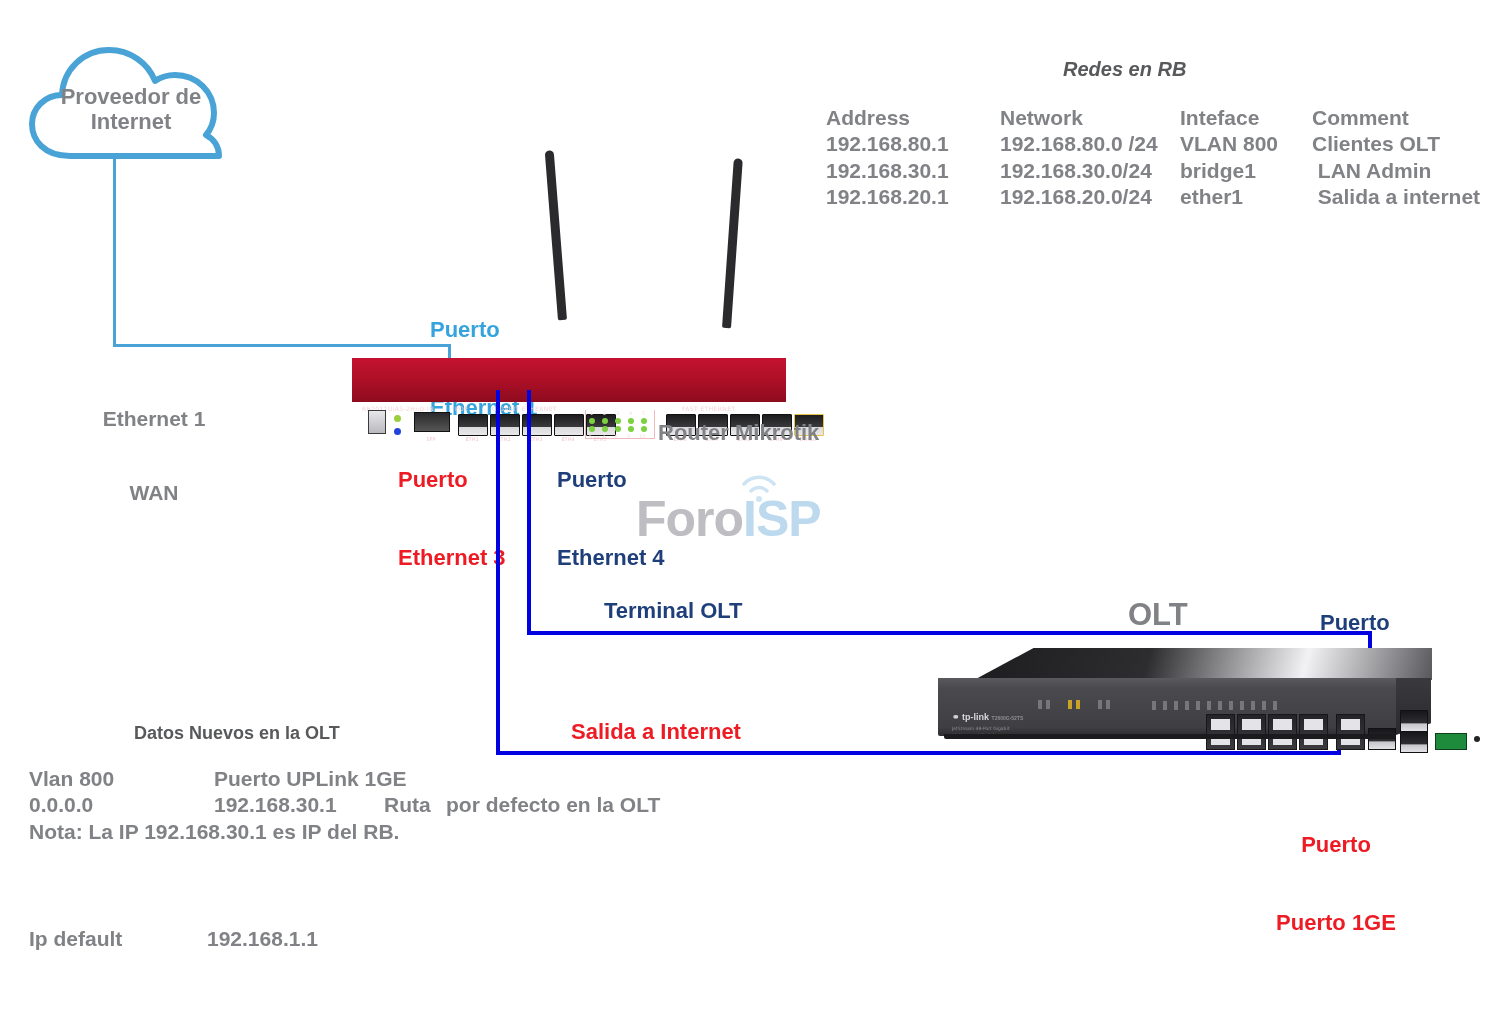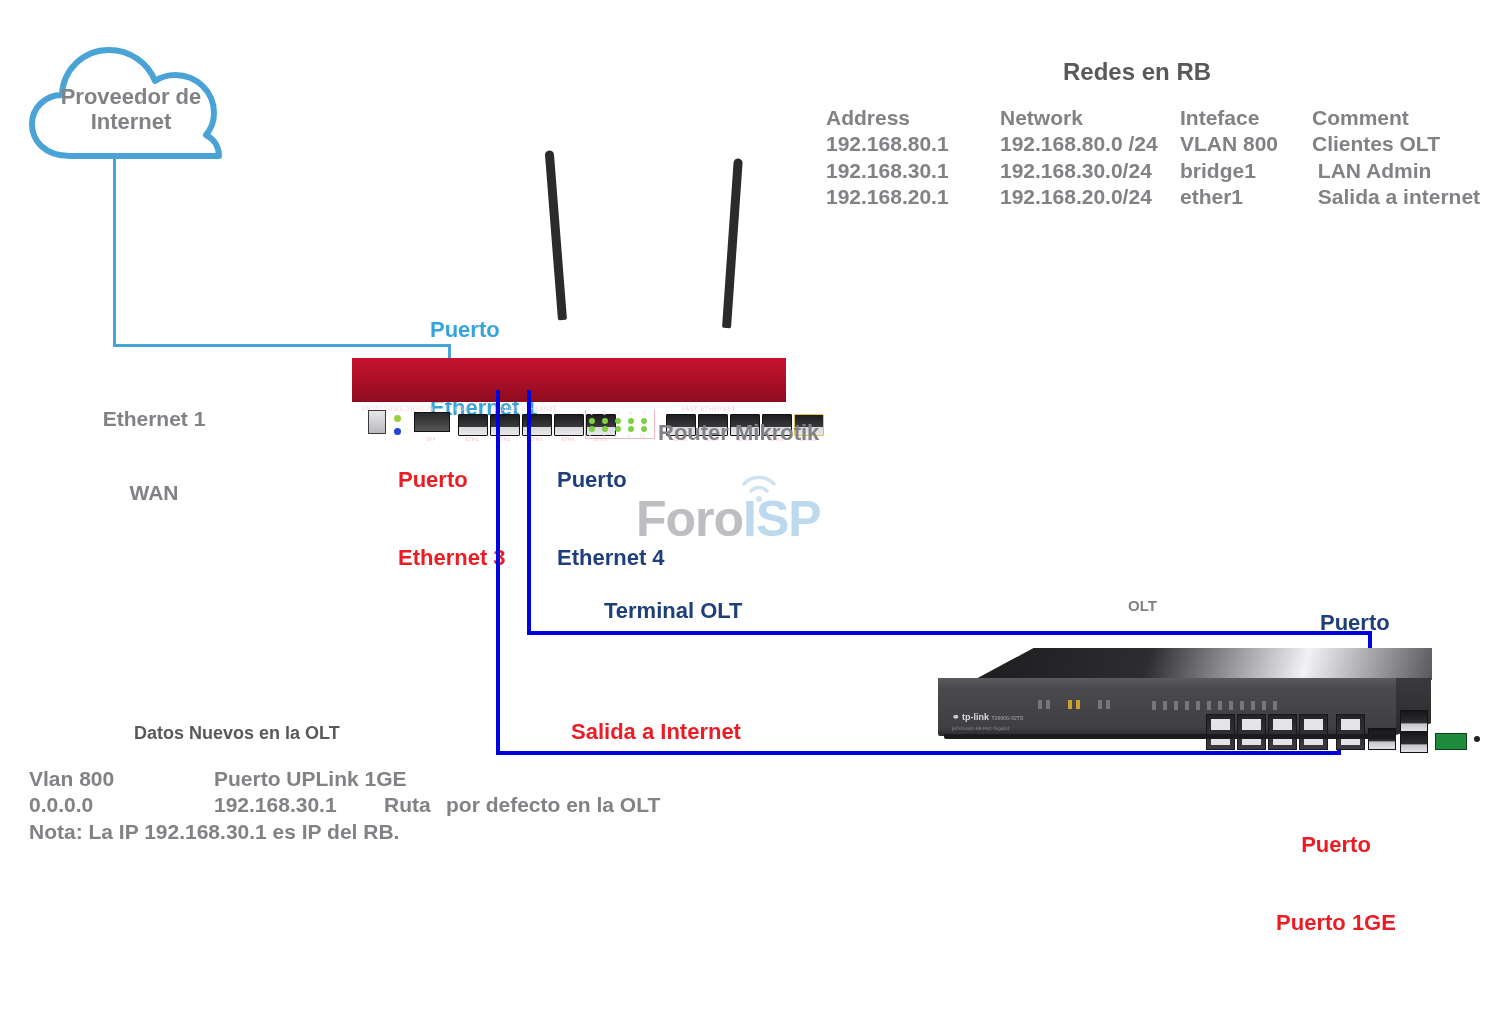--- a/index.html
+++ b/index.html
@@ -213,21 +213,21 @@
   <div class="lineBlue" style="left:1368px;top:631px;width:4px;height:64px;"></div>
 
   <div class="lineBlue" style="left:496px;top:390px;width:4px;height:365px;"></div>
   <div class="lineBlue" style="left:496px;top:751px;width:845px;height:4px;"></div>
   <div class="lineBlue" style="left:1337px;top:707px;width:4px;height:48px;"></div>
 
   <div class="abs txt blueDk" style="left:604px;top:598px;font-size:22px;">Terminal OLT</div>
 
   <div class="abs txt red" style="left:571px;top:719px;font-size:22px;">Salida a Internet</div>
 
-  <div class="abs txt gray" style="left:1128px;top:597px;font-size:15px;">OLT</div>
+  <div class="abs txt gray" style="left:1128px;top:597px;font-size:31px;">OLT</div>
 
   <div class="abs txt blueDk" style="left:1320px;top:558px;font-size:22px;">
     <div>Puerto</div>
     <div>MGMT</div>
   </div>
 
   <div class="abs txt red" style="left:1246px;top:780px;font-size:22px;text-align:center;width:180px;">
     <div>Puerto</div>
     <div>Puerto 1GE</div>
   </div>
@@ -283,21 +283,21 @@
 
   <div class="wm">
     <svg width="46" height="34" viewBox="0 0 46 34" style="position:absolute;left:100px;top:-22px;">
       <path d="M8 16 A20 20 0 0 1 38 16" fill="none" stroke="#cfe4f2" stroke-width="3.5" stroke-linecap="round"></path>
       <path d="M15 23 A11 11 0 0 1 31 23" fill="none" stroke="#cfe4f2" stroke-width="3.5" stroke-linecap="round"></path>
       <circle cx="23" cy="31" r="3" fill="#cfe4f2"></circle>
     </svg>
     <span class="wm-foro">Foro</span><span class="wm-isp">ISP</span>
   </div>
 
-  <div class="abs txt grayd" style="left:1063px;top:58px;font-size:24px;">Redes en RB</div>
+  <div class="abs txt grayd" style="left:1063px;top:58px;font-size:20px;font-style:italic;">Redes en RB</div>
 
   <div class="tbl" style="left:826px;top:105px;font-size:21px;line-height:1.26;">
     <div class="row">
       <div class="c" style="width:174px;">Address</div>
       <div class="c" style="width:180px;">Network</div>
       <div class="c" style="width:132px;">Inteface</div>
       <div class="c">Comment</div>
     </div>
     <div class="row">
       <div class="c" style="width:174px;">192.168.80.1</div>
@@ -333,14 +333,20 @@
       <div class="c" style="width:170px;">192.168.30.1</div>
       <div class="c" style="width:62px;">Ruta</div>
       <div class="c">por defecto en la OLT</div>
     </div>
     <div class="row">
       <div class="c">Nota: La IP 192.168.30.1 es IP del RB.</div>
     </div>
   </div>
 
 
+  <div class="tbl" style="left:29px;top:926px;font-size:21px;line-height:1.26;">
+    <div class="row">
+      <div class="c" style="width:178px;">Ip default</div>
+      <div class="c">192.168.1.1</div>
+    </div>
+  </div>
 
 </div>
 
 </body></html>

